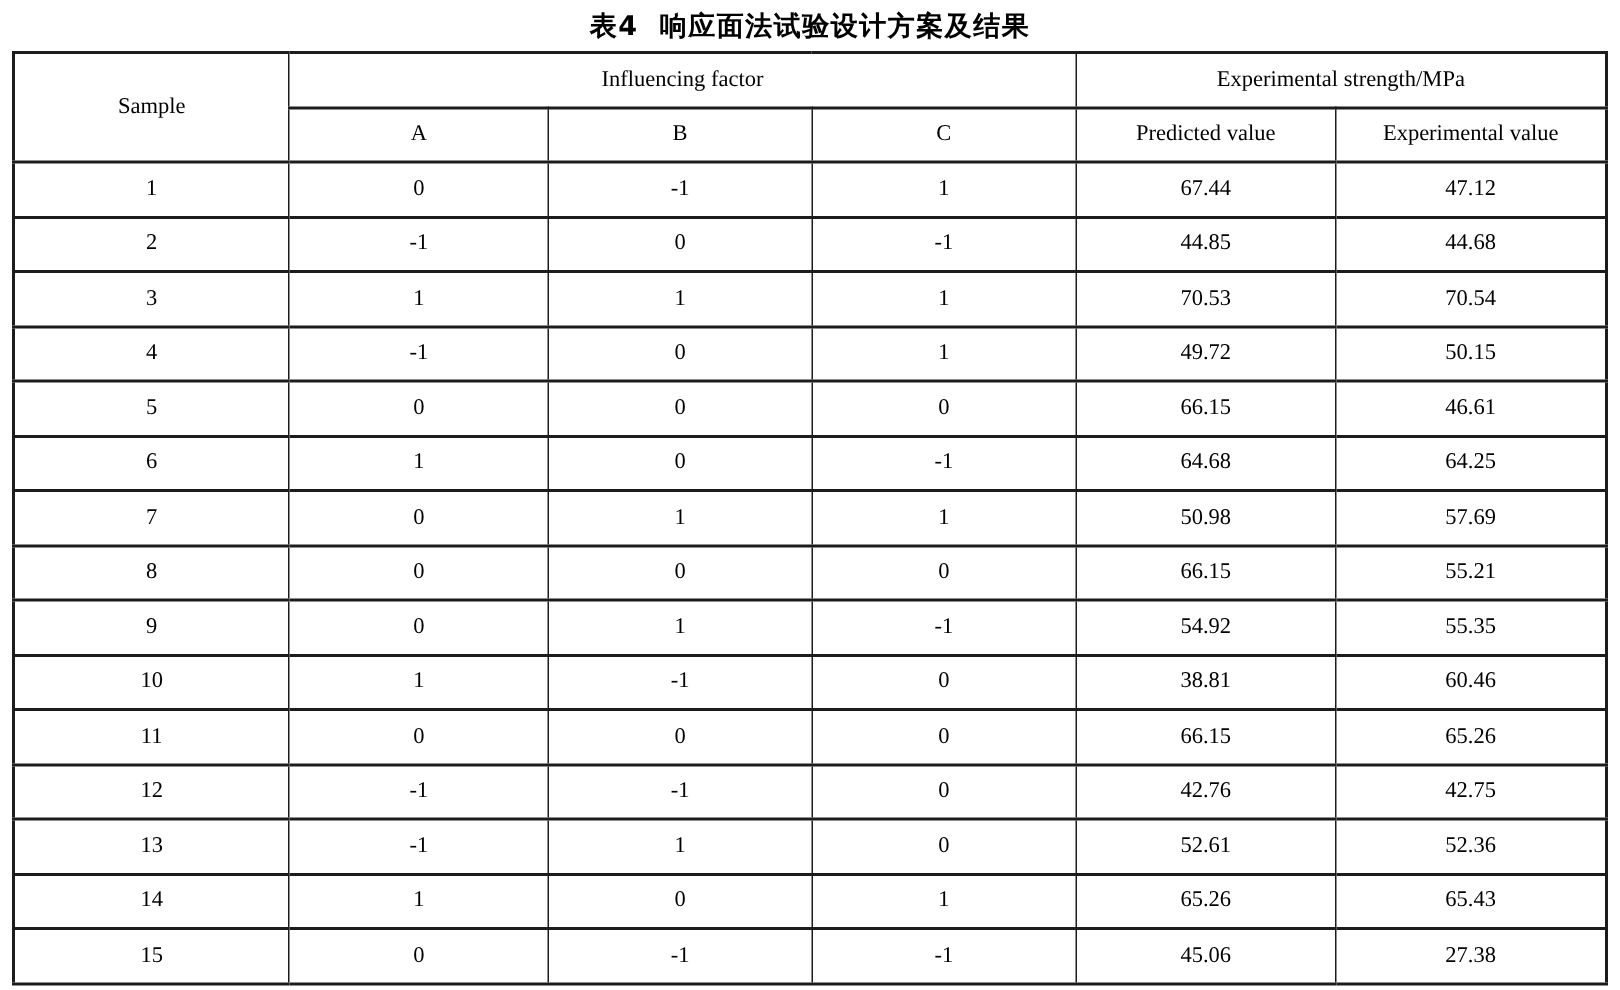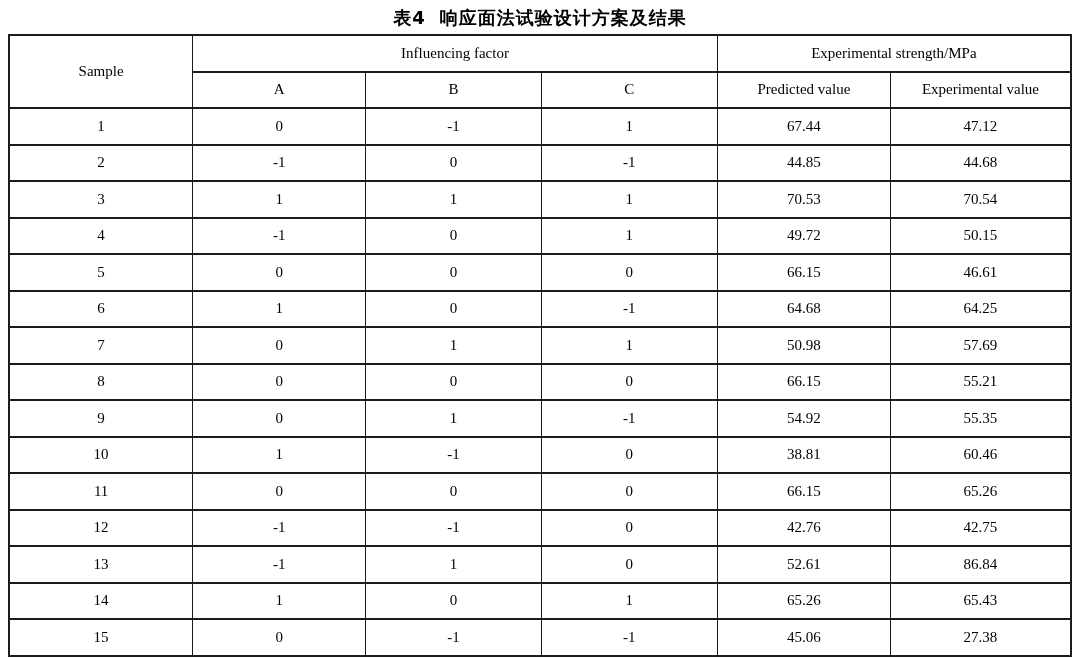--- a/index.html
+++ b/index.html
@@ -184,21 +184,21 @@
           <td>0</td>
           <td>42.76</td>
           <td>42.75</td>
         </tr>
         <tr>
           <td>13</td>
           <td>-1</td>
           <td>1</td>
           <td>0</td>
           <td>52.61</td>
-          <td>86.84</td>
+          <td>52.36</td>
         </tr>
         <tr>
           <td>14</td>
           <td>1</td>
           <td>0</td>
           <td>1</td>
           <td>65.26</td>
           <td>65.43</td>
         </tr>
         <tr>

